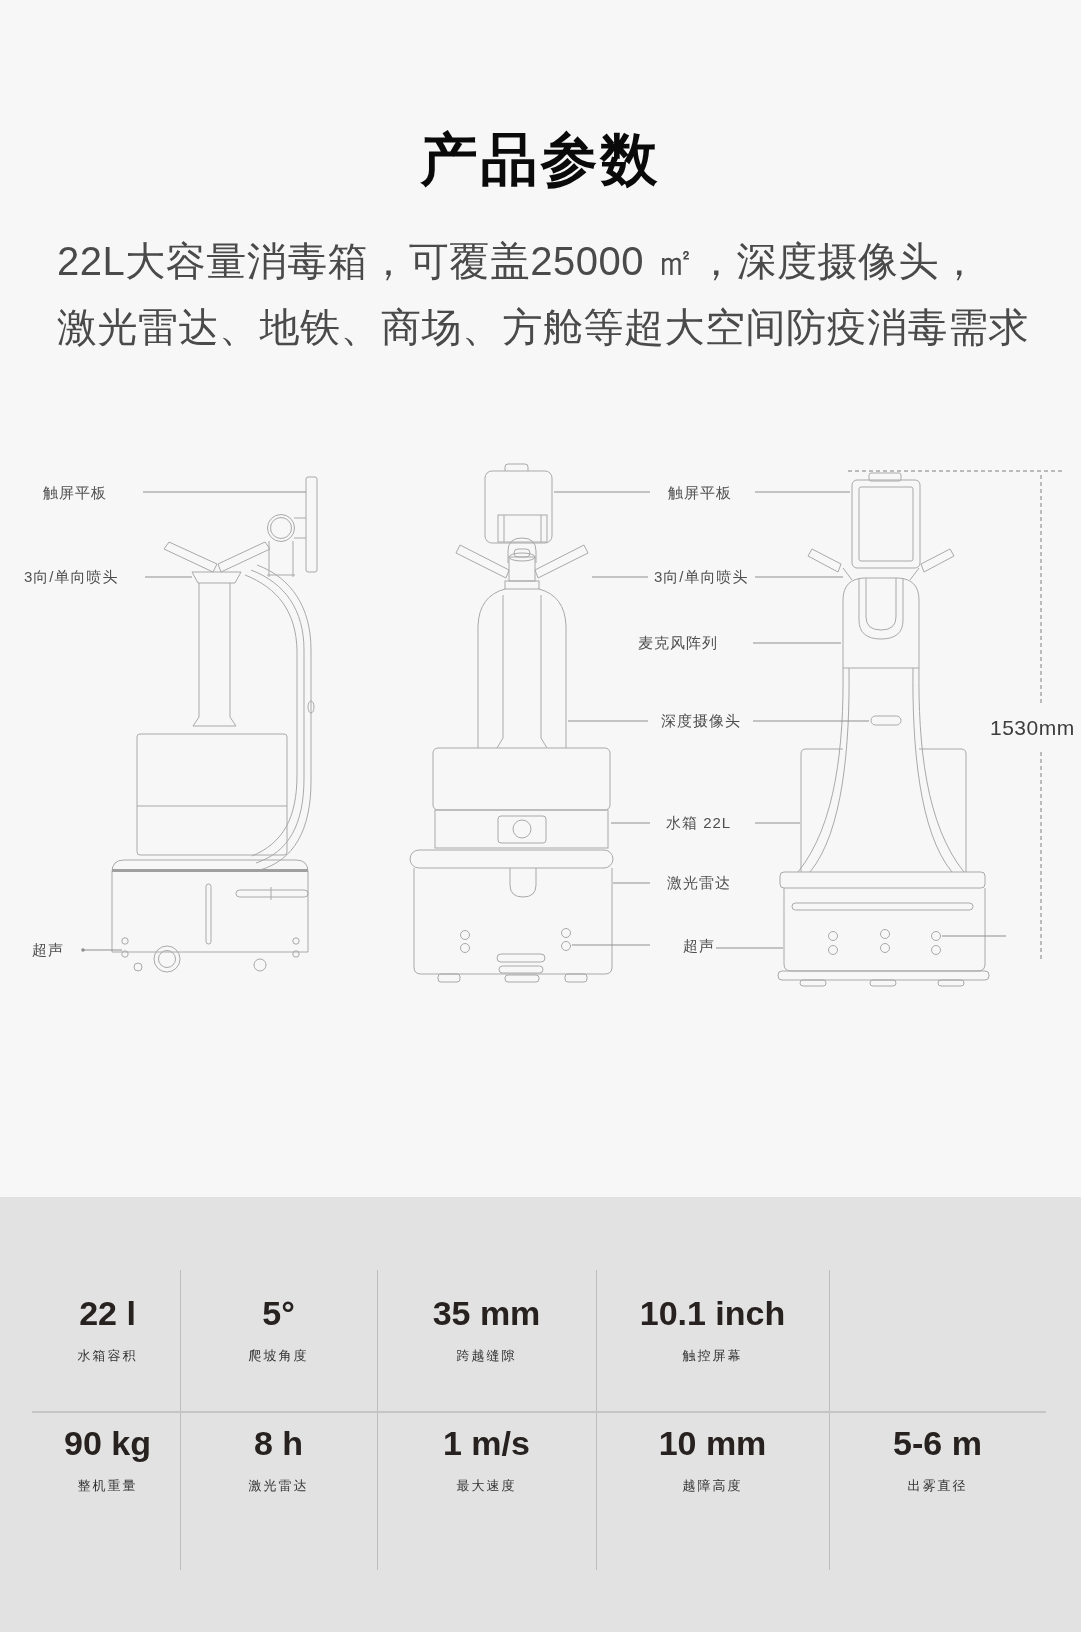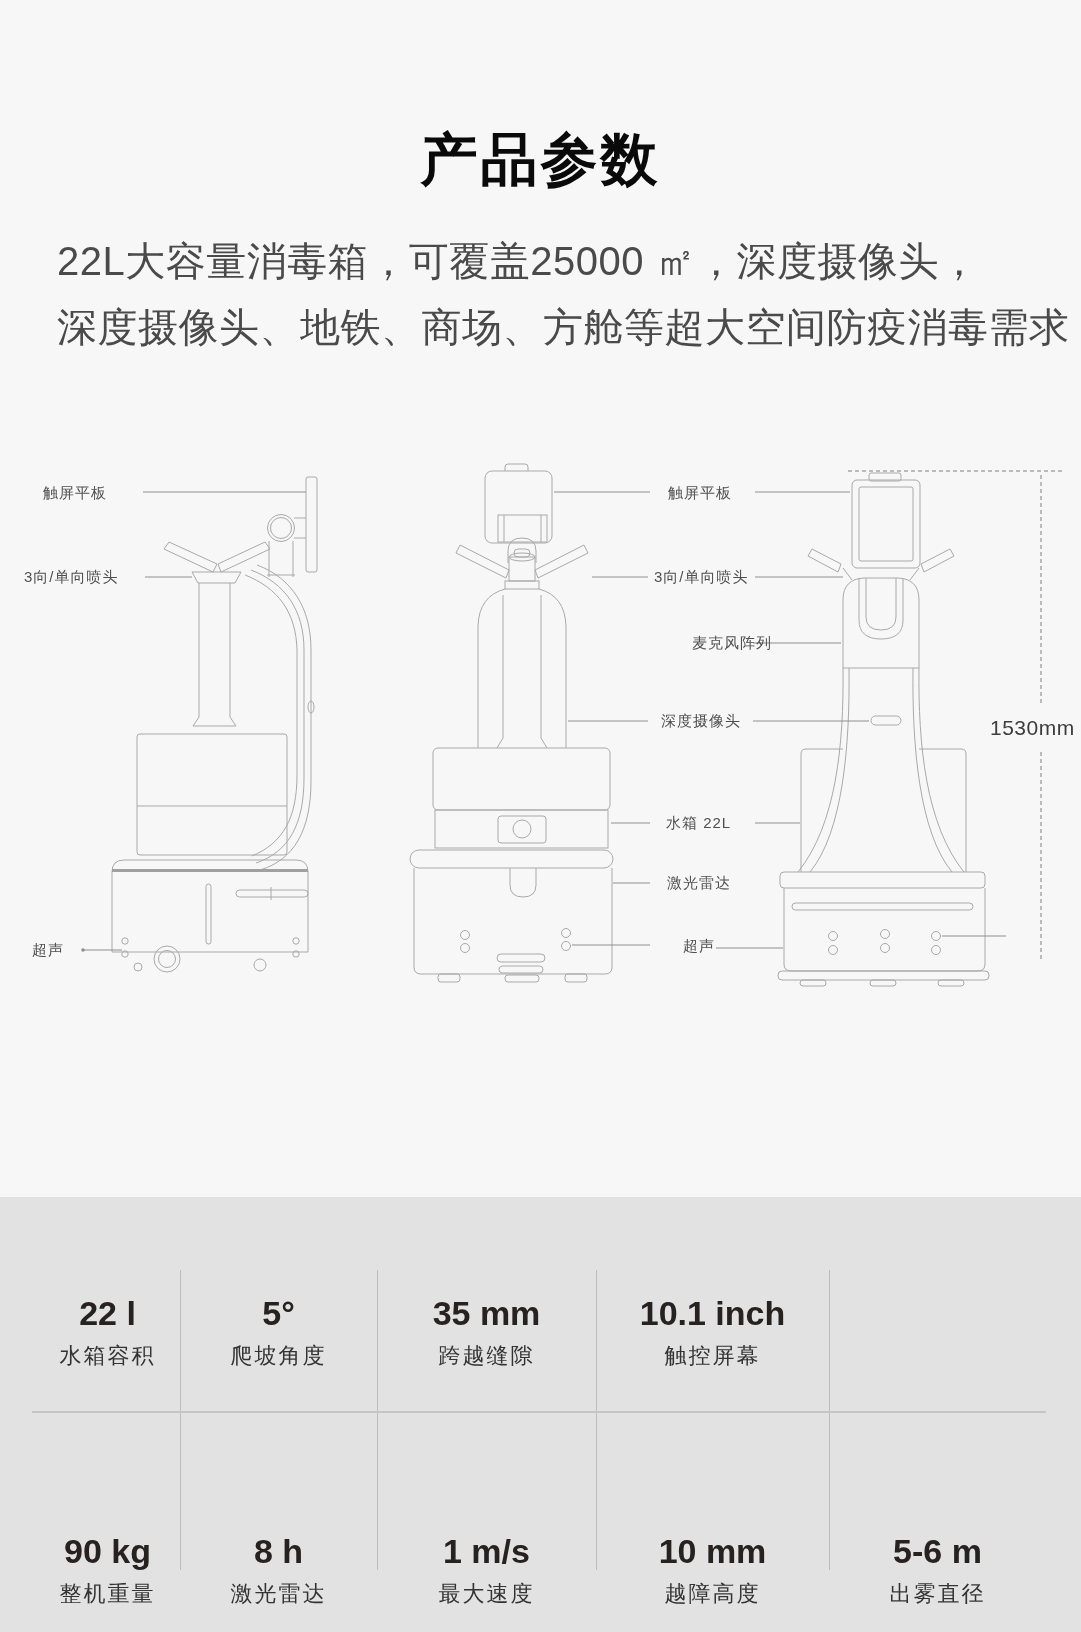--- a/index.html
+++ b/index.html
@@ -5,48 +5,48 @@
   html,body{margin:0;padding:0;}
   .canvas{position:relative;width:1081px;height:1632px;background:#f7f7f7;overflow:hidden;
     font-family:"Liberation Sans","DejaVu Sans",sans-serif;}
   .page-title{position:absolute;top:122px;left:0;width:1081px;text-align:center;
     font-size:57px;font-weight:700;color:#0a0a0a;letter-spacing:3px;}
   .desc{position:absolute;left:57px;top:228px;font-size:40px;line-height:66px;
     color:#4a4a4a;letter-spacing:0.5px;white-space:nowrap;}
   .callout{position:absolute;font-size:15px;line-height:16px;color:#4f4f4f;
     letter-spacing:1px;white-space:nowrap;}
   .l-tablet{left:43px;top:485px;} .l-nozzle{left:24px;top:569px;} .l-ultra{left:32px;top:942px;}
-  .m-tablet{left:668px;top:485px;} .m-nozzle{left:654px;top:569px;} .m-mic{left:692px;top:635px;}
+  .m-tablet{left:668px;top:485px;} .m-nozzle{left:654px;top:569px;} .m-mic{left:638px;top:635px;}
   .m-depth{left:661px;top:713px;} .m-tank{left:666px;top:815px;} .m-lidar{left:667px;top:875px;}
   .m-ultra{left:683px;top:938px;}
   .dim-label{position:absolute;left:990px;top:716px;font-size:21px;color:#3d3d3d;letter-spacing:0.5px;text-align:right;}
   .art{position:absolute;left:0;top:0;}
   .spec-section{position:absolute;left:0;top:1197px;width:1081px;height:435px;background:#e2e2e2;}
   .spec-row{position:absolute;left:35px;width:1011px;display:flex;}
-  .row1{top:1294px;} .row2{top:1532px;}
+  .row1{top:1294px;} .row2{top:1424px;}
   .spec-cell{text-align:center;}
   .spec-cell:nth-child(1){width:145px;} .spec-cell:nth-child(2){width:197px;}
   .spec-cell:nth-child(3){width:219px;} .spec-cell:nth-child(4){width:233px;}
   .spec-cell:nth-child(5){width:217px;}
   .spec-value{font-size:34px;line-height:38px;font-weight:700;color:#272220;}
-  .spec-label{margin-top:13px;font-size:22px;line-height:22px;color:#333;letter-spacing:2px;}
+  .spec-label{margin-top:13px;font-size:13px;line-height:22px;color:#333;letter-spacing:2px;}
   .vdiv{position:absolute;width:1px;background:#bdbdbd;}
   .vdiv.r1{top:1270px;height:141px;} .vdiv.r2{top:1413px;height:157px;}
   .vx1{left:180px;} .vx2{left:377px;} .vx3{left:596px;} .vx4{left:829px;}
   .hdiv{position:absolute;left:32px;top:1411px;width:1014px;height:2px;background:#c5c5c5;}
 </style>
 </head>
 <body>
 
 <div class="canvas">
 
   <div class="page-title">产品参数</div>
   <div class="desc">
     <div>22L大容量消毒箱，可覆盖25000 ㎡，深度摄像头，</div>
-    <div>深度摄像头、地铁、商场、方舱等超大空间防疫消毒需求</div>
+    <div>激光雷达、地铁、商场、方舱等超大空间防疫消毒需求</div>
   </div>
 
   <svg class="art" width="1081" height="1010" viewBox="0 0 1081 1010">
 
     <g stroke="#a9a9a9" stroke-width="1" fill="none">
       <rect x="306" y="477" width="11" height="95" rx="2"></rect>
       <line x1="294" y1="518" x2="306" y2="518"></line>
       <line x1="294" y1="538" x2="306" y2="538"></line>
       <circle cx="281" cy="528" r="13.5"></circle>
       <circle cx="281" cy="528" r="10.5"></circle>

